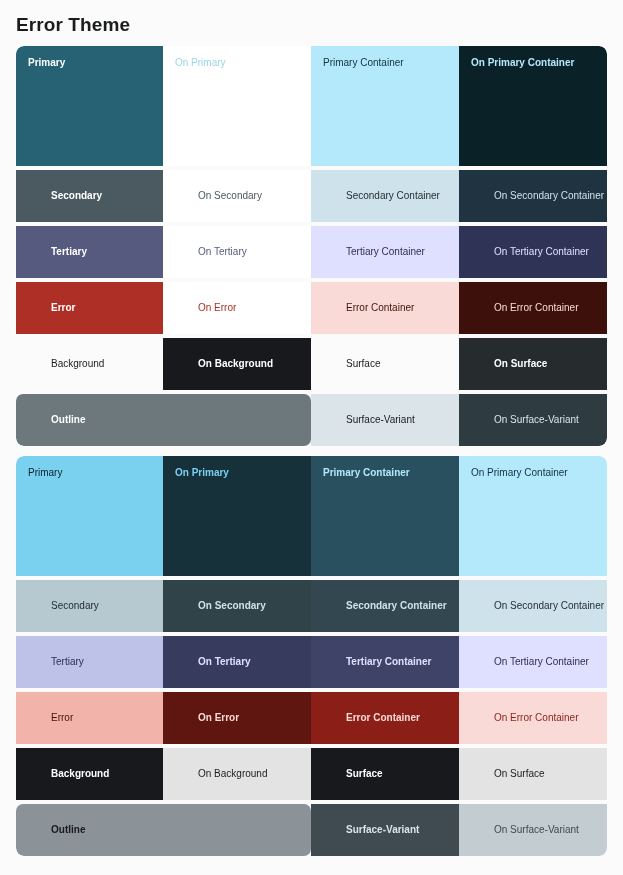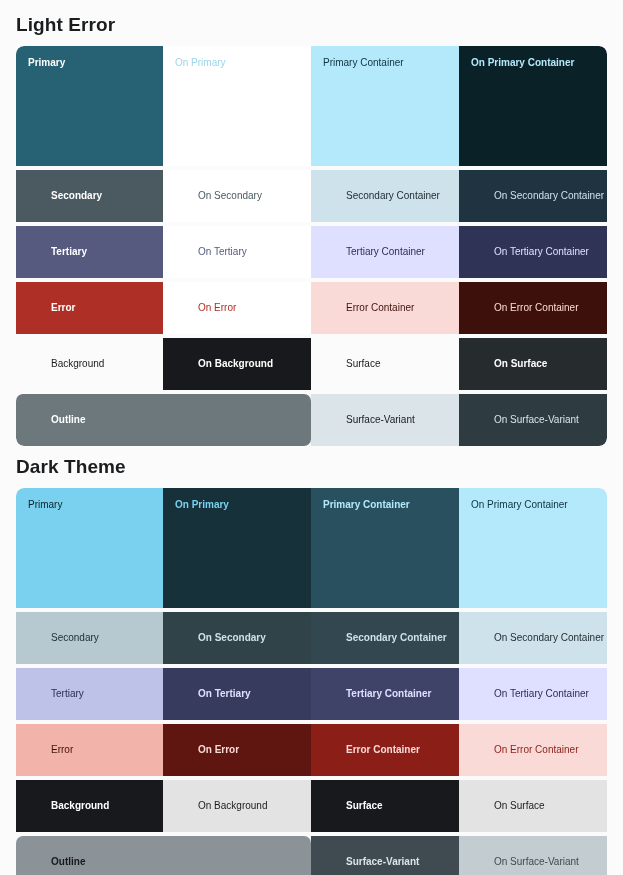--- a/index.html
+++ b/index.html
@@ -68,21 +68,21 @@
     border-radius: 8px;
     overflow: hidden;
   }
   .bold { font-weight: bold; }
 </style>
 </head>
 <body>
 
 <div class="page">
   <div id="sections-root">
-      <div class="section-title">Light Error</div>
+      <div class="section-title">Error Theme</div>
       <div class="palette">
         <div class="palette-inner">
           <div class="row tall">
             <div class="cell w1 bold" style="background: rgb(38, 98, 116); color: rgb(255, 255, 255);">
               <span>Primary</span>
             </div>
             <div class="cell w2" style="background: rgb(255, 255, 255); color: rgb(155, 213, 234);">
               <span>On Primary</span>
             </div>
             <div class="cell w3" style="background: rgb(180, 232, 251); color: rgb(13, 52, 63);">
@@ -159,21 +159,20 @@
             </div>
             <div class="cell w3" style="background: rgb(218, 228, 233); color: rgb(26, 28, 30);">
               <span>Surface-Variant</span>
             </div>
             <div class="cell w4" style="background: rgb(46, 59, 65); color: rgb(218, 228, 233);">
               <span>On Surface-Variant</span>
             </div>
           </div>
         </div>
       </div>
-      <div class="section-title">Dark Theme</div>
       <div class="palette">
         <div class="palette-inner">
           <div class="row tall">
             <div class="cell w1" style="background: rgb(121, 209, 239); color: rgb(11, 33, 40);">
               <span>Primary</span>
             </div>
             <div class="cell w2 bold" style="background: rgb(23, 49, 59); color: rgb(121, 209, 239);">
               <span>On Primary</span>
             </div>
             <div class="cell w3 bold" style="background: rgb(40, 80, 95); color: rgb(180, 232, 251);">

